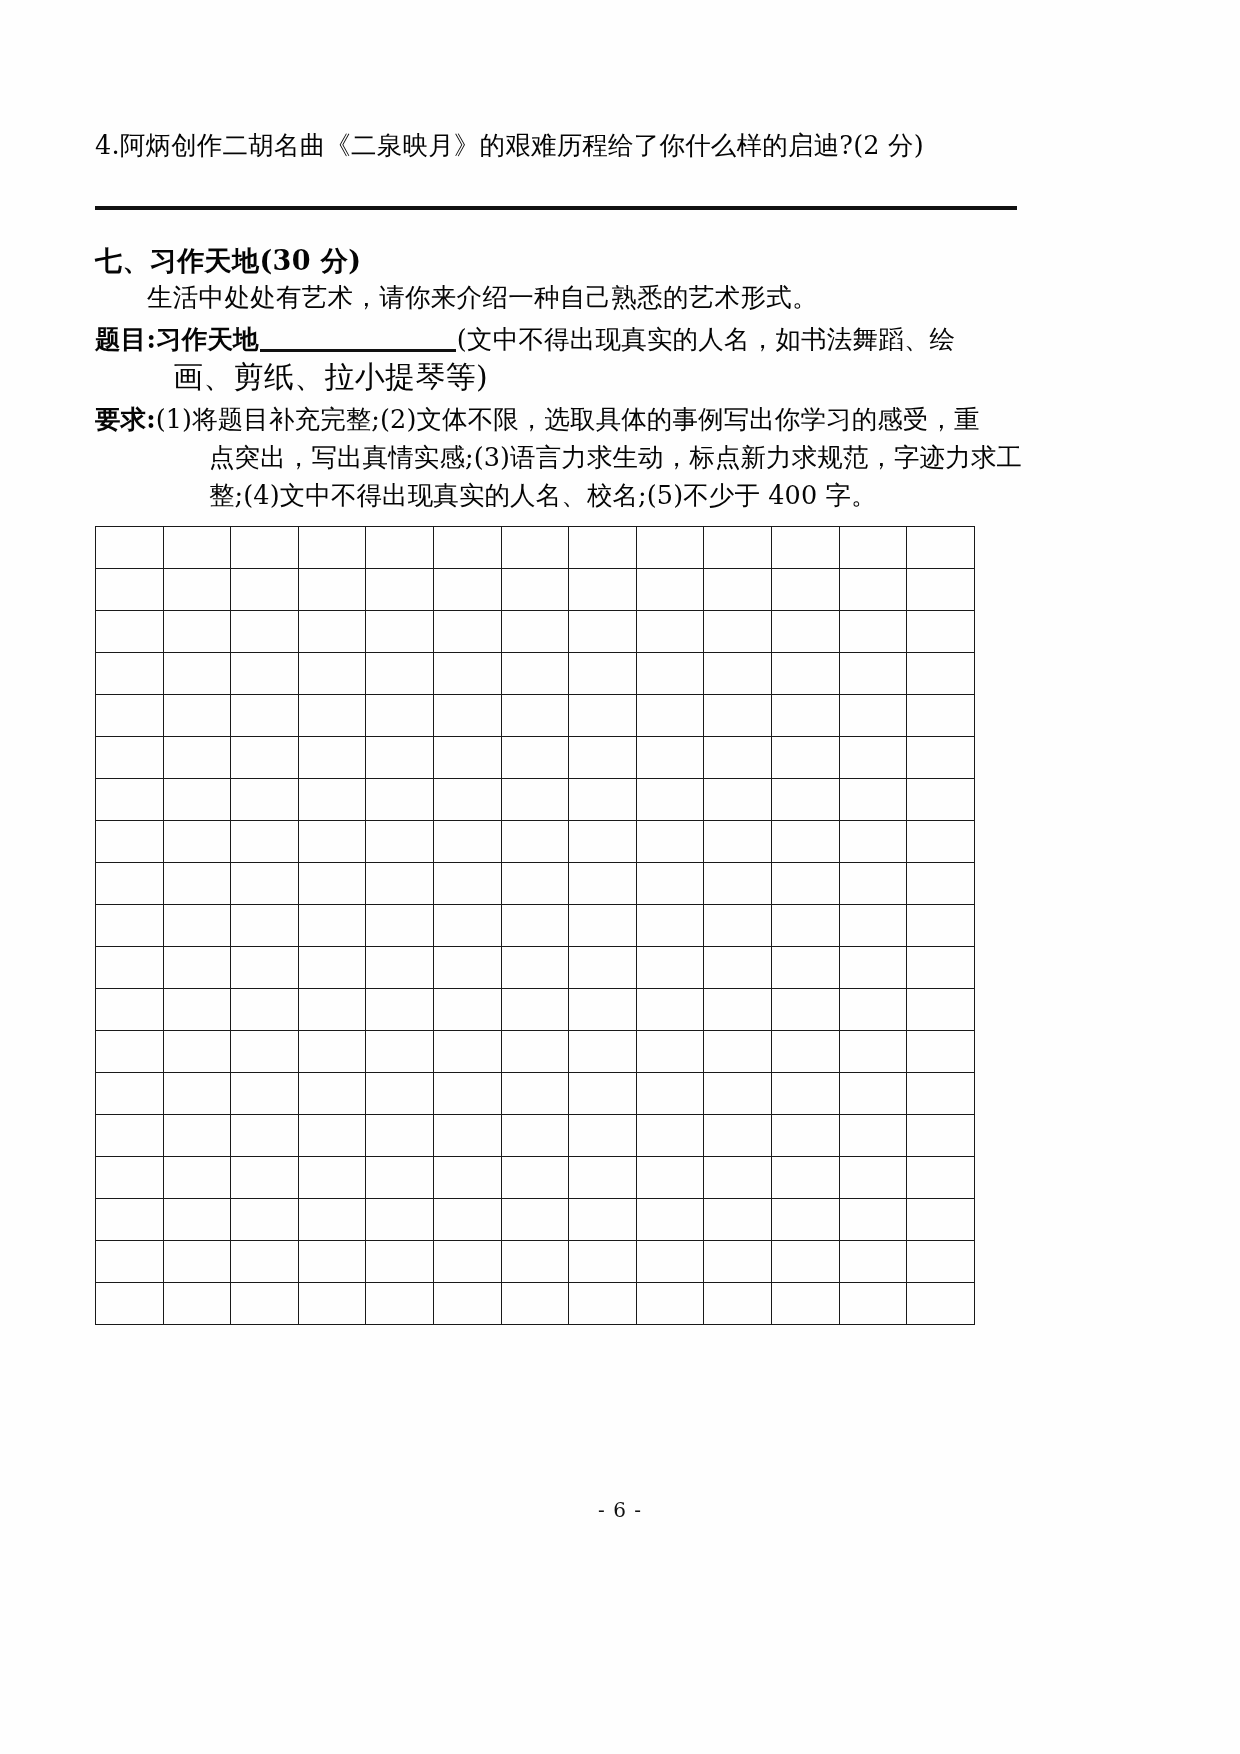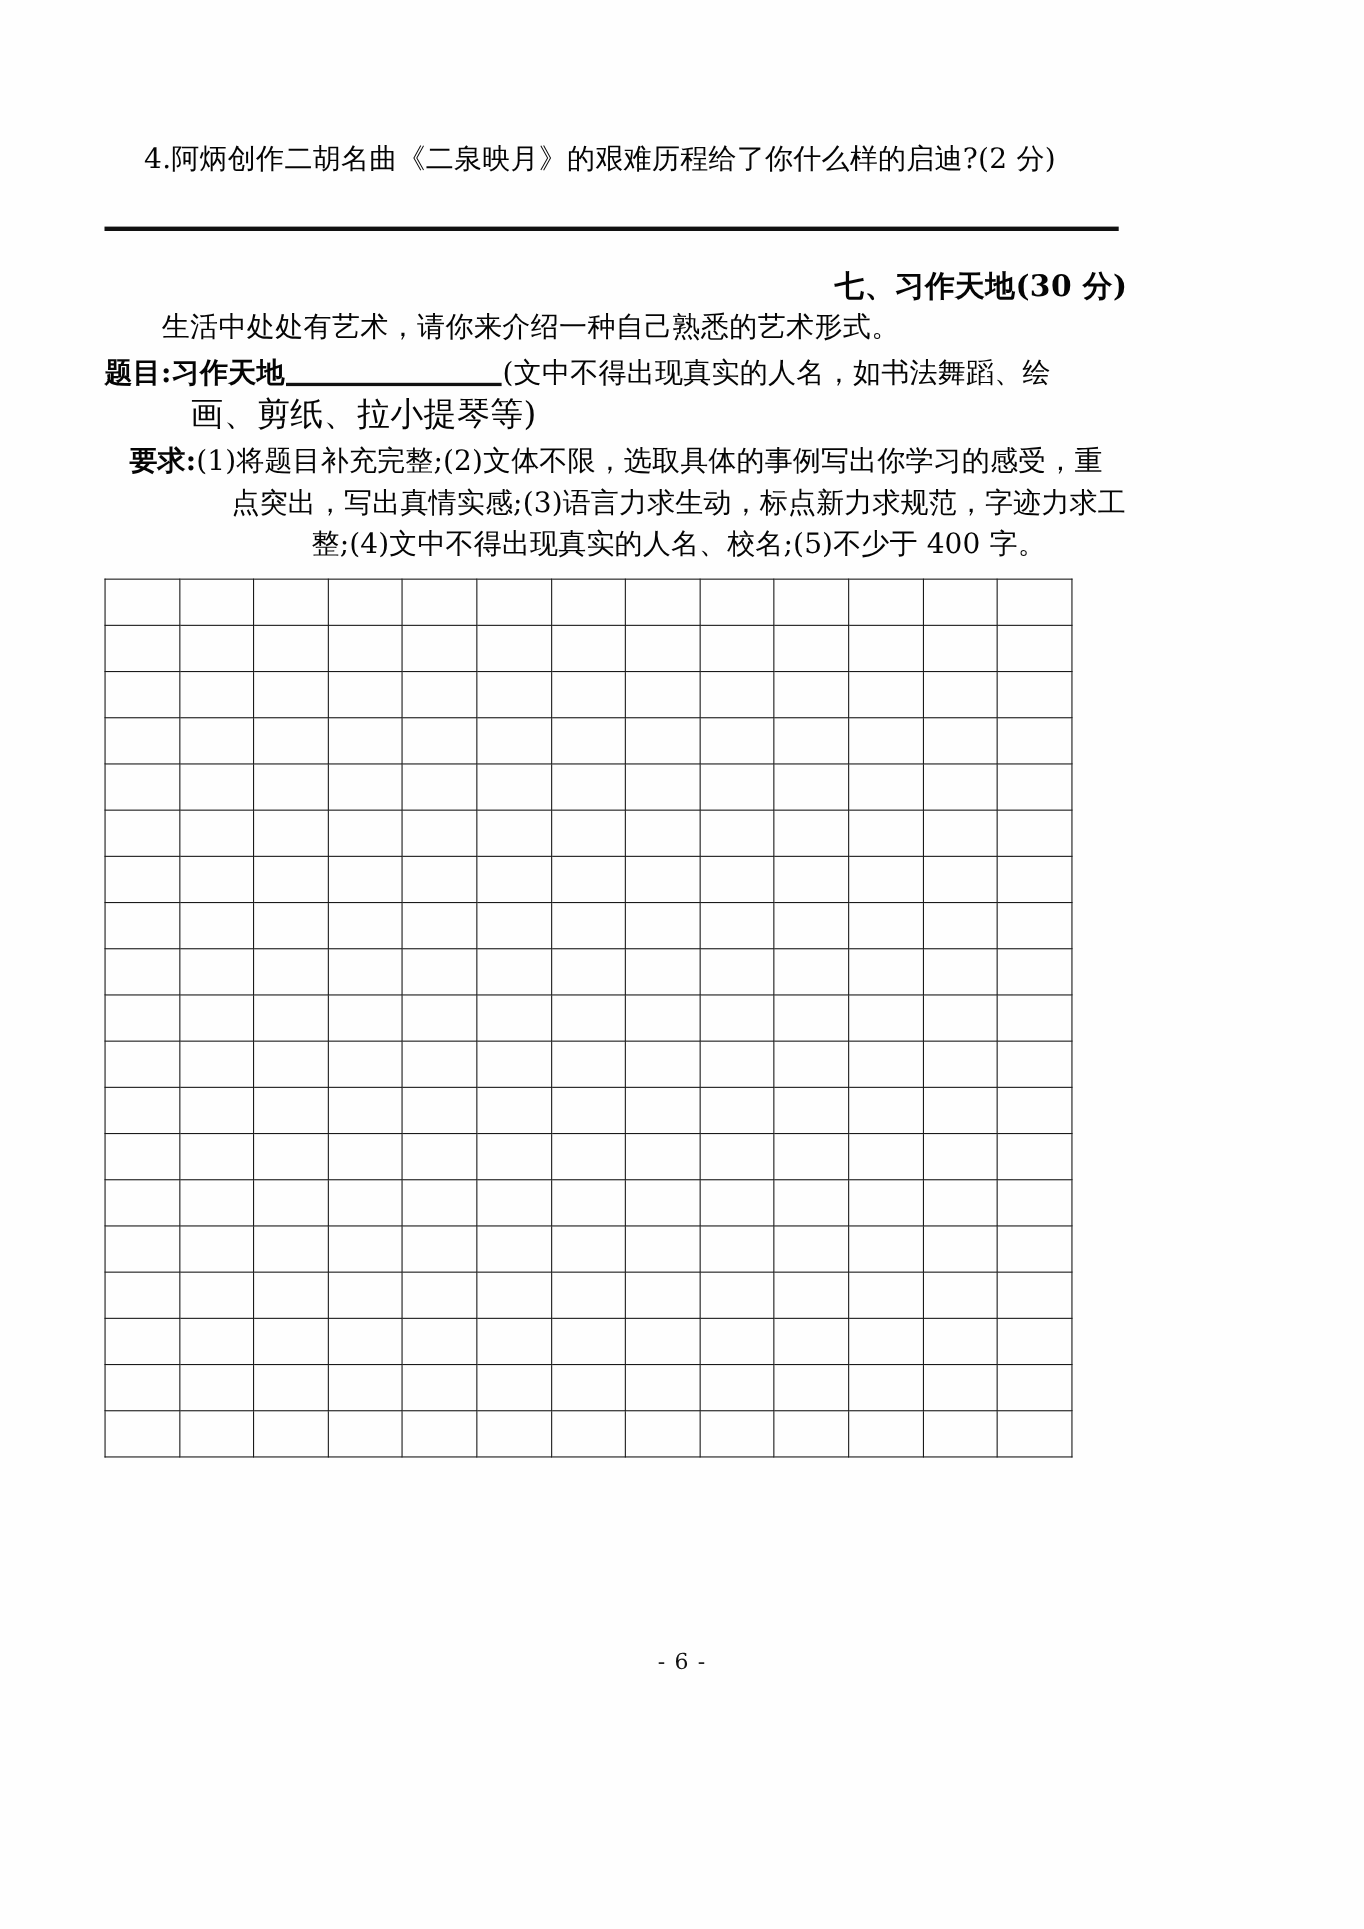--- a/index.html
+++ b/index.html
@@ -29,38 +29,36 @@
     width: 930px;
   }
 
   
   .q4 {
     font-size: 25.5px;
     line-height: 34px;
     letter-spacing: 0.2px;
     white-space: nowrap;
     font-family: "DejaVu Serif", "Liberation Serif", serif;
-    margin-left: 36px;
   }
 
   .answer-rule {
     margin-top: 44px;
     height: 0;
     border-top: 4px solid #111;
     width: 922px;
   }
 
   
   .section-head {
     margin-top: 33px;
     font-size: 27px;
     font-weight: bold;
     line-height: 36px;
     letter-spacing: 0.4px;
-    text-align: right;
   }
 
   
   .prompt {
     margin-top: 0;
     font-size: 25.5px;
     line-height: 37px;
     text-indent: 52px;
     letter-spacing: 0.3px;
   }
@@ -95,21 +93,20 @@
 
   
   .req {
     margin-top: 4px;
     font-size: 25.5px;
     line-height: 38px;
   }
   .req-row {
     white-space: nowrap;
     letter-spacing: 0.1px;
-    text-align: center;
   }
   .req-label {
     font-weight: bold;
   }
   .req-indent {
     margin-left: 114px;
   }
 
   
   .grid-wrap {

